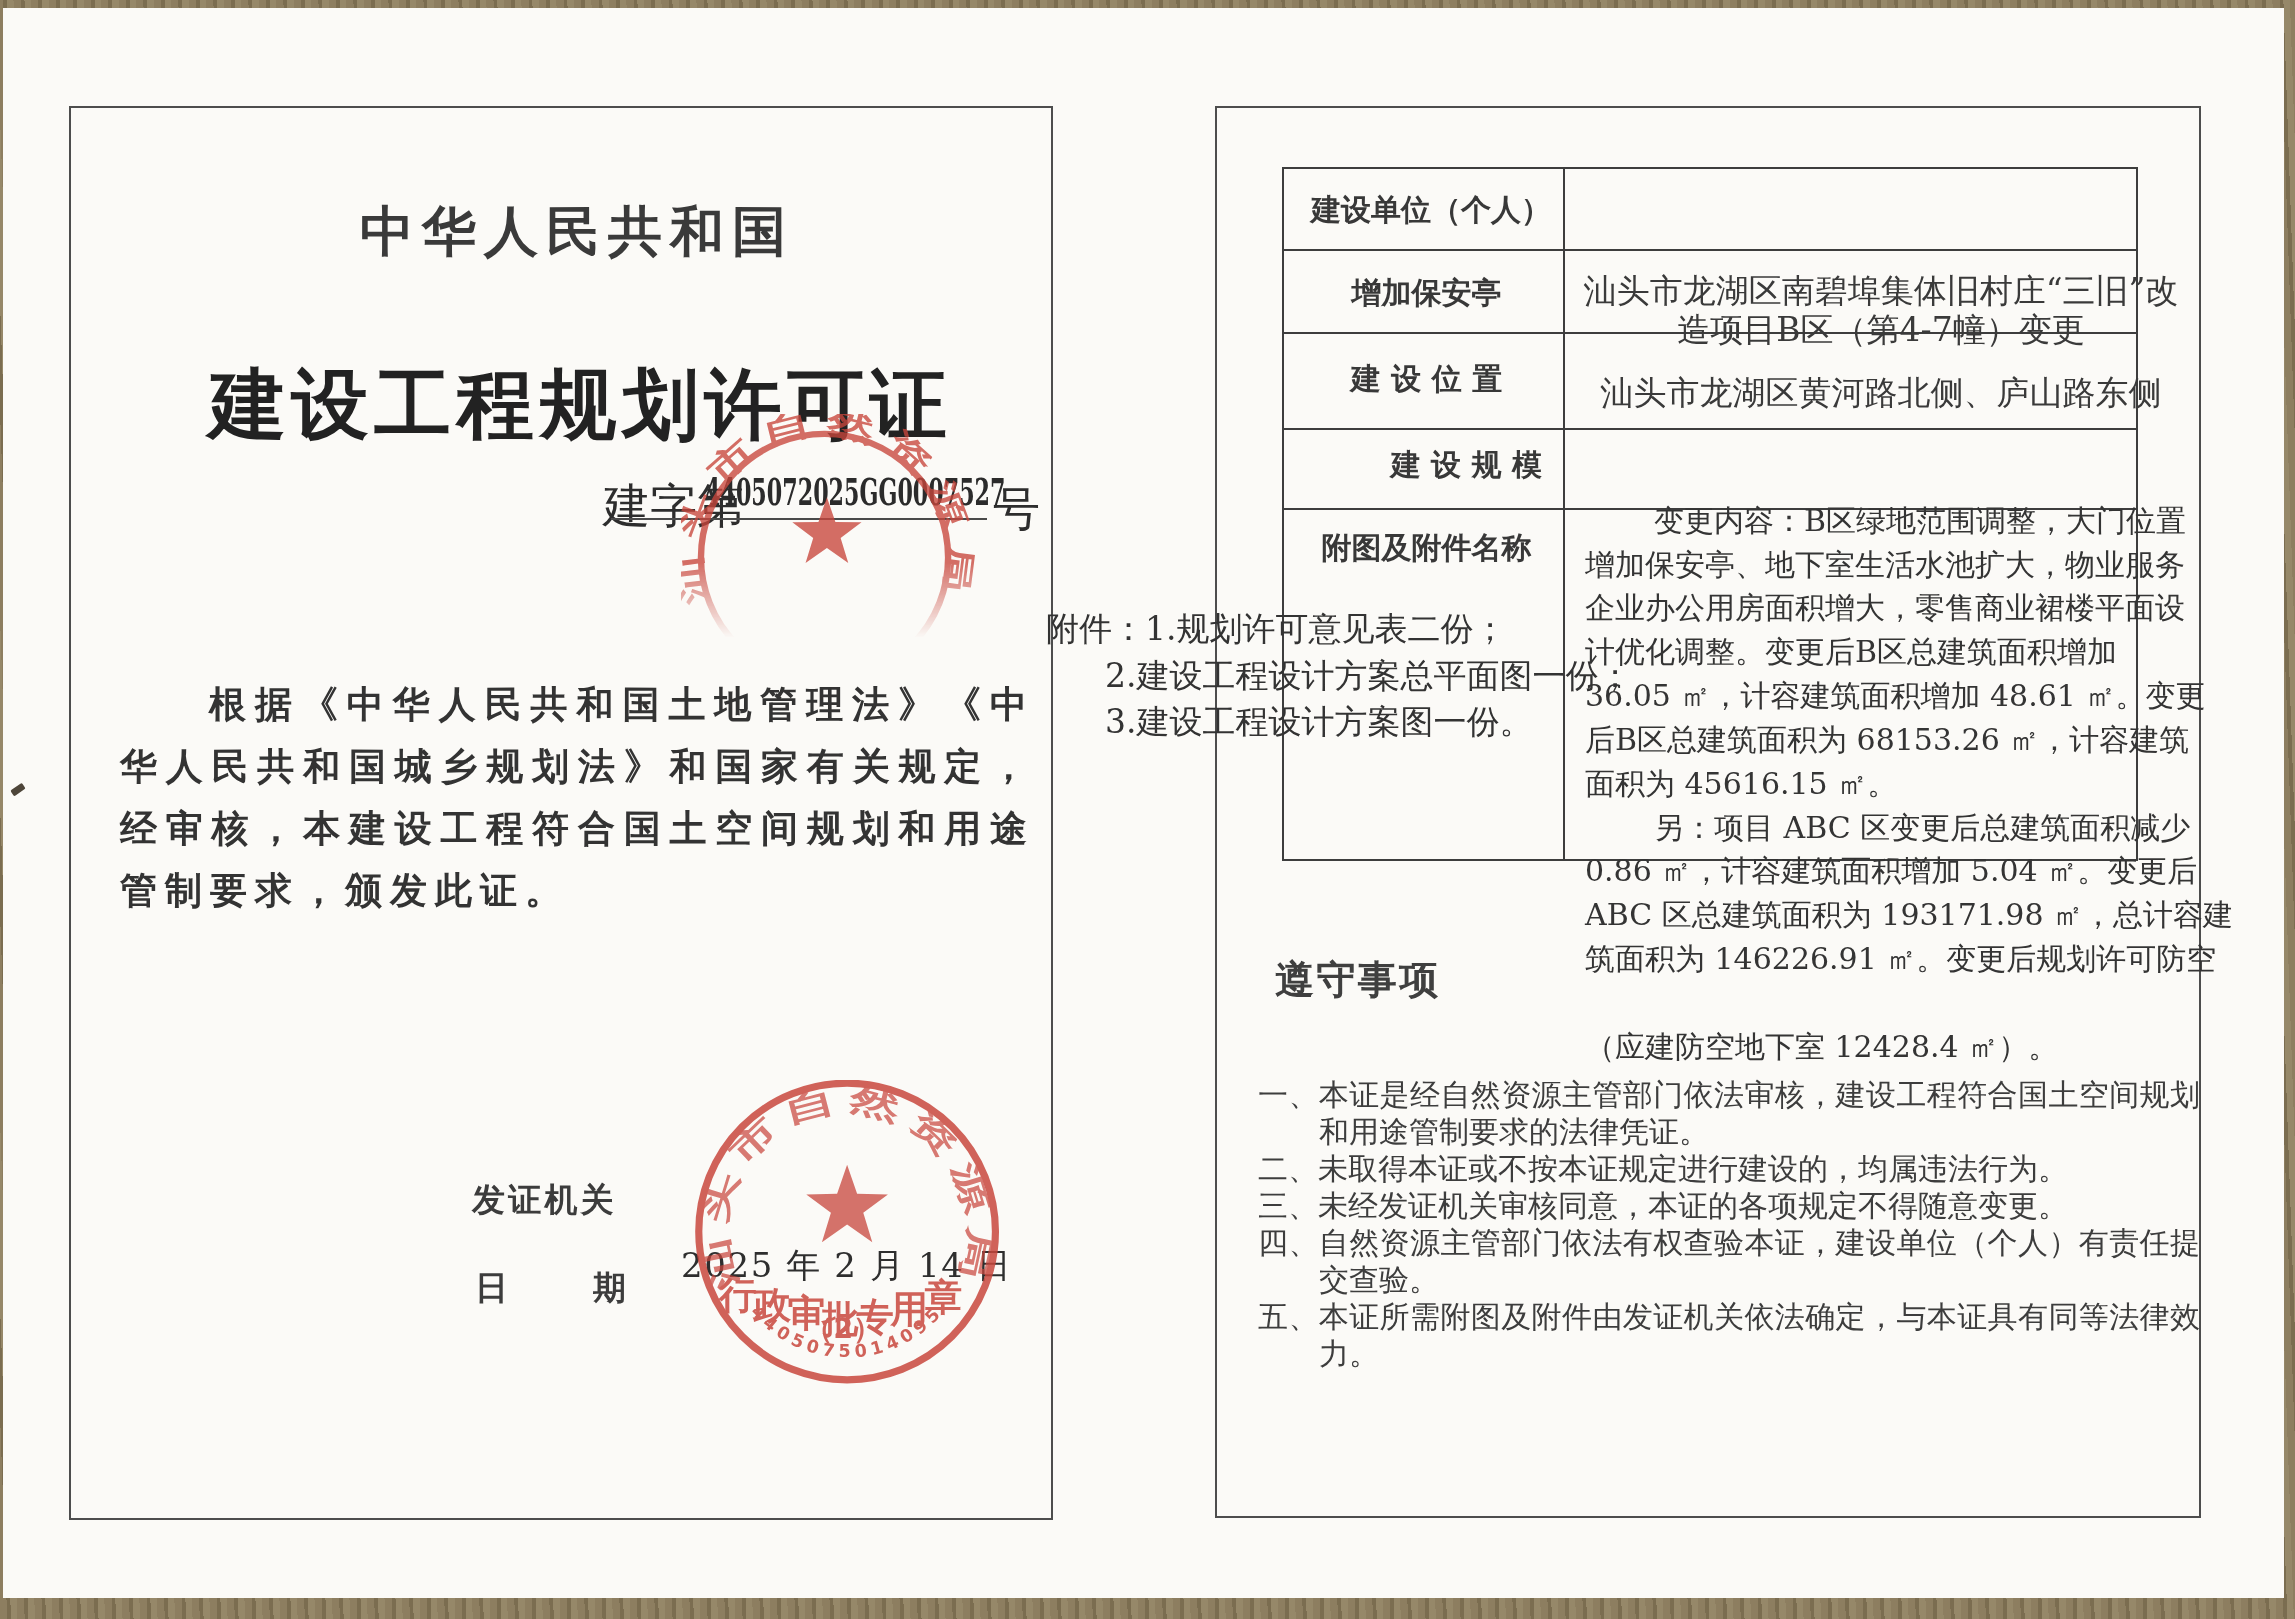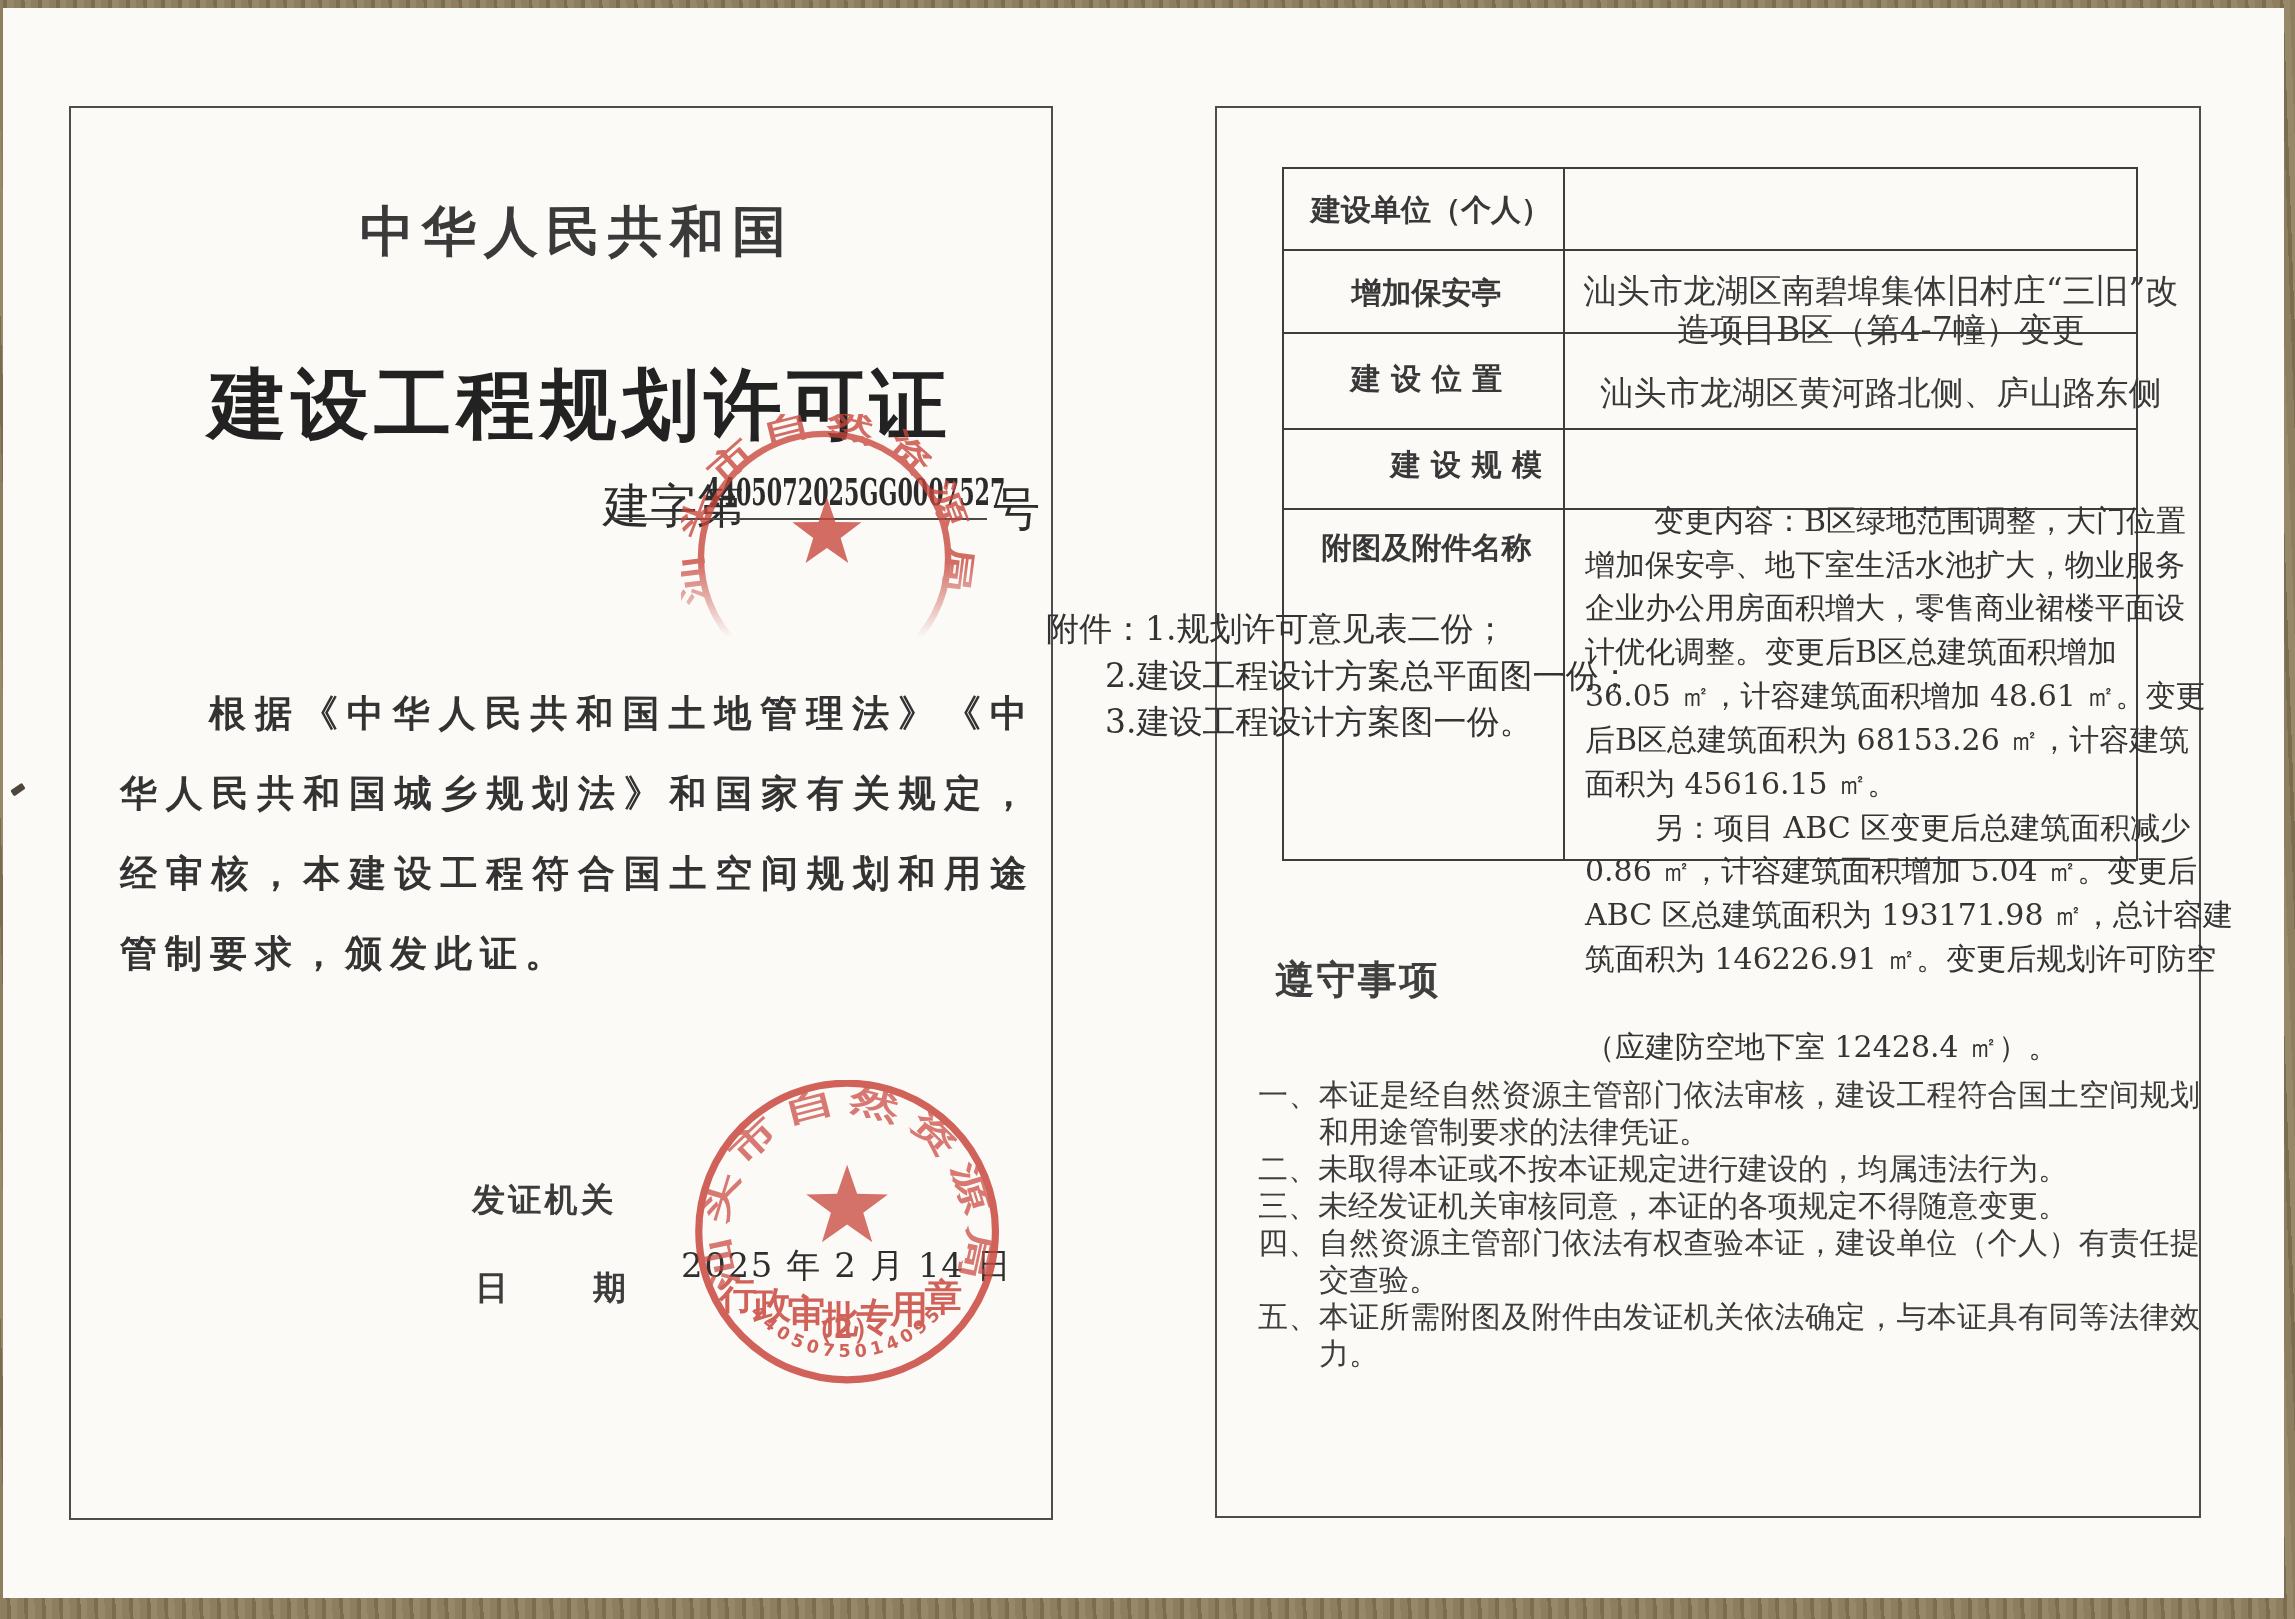--- a/index.html
+++ b/index.html
@@ -10,21 +10,21 @@
   .abs{position:absolute;}
   .frame{position:absolute;border:2.4px solid #4d4d4d;background:transparent;}
   .hline{position:absolute;height:2.4px;background:#3d3d3d;}
   .vline{position:absolute;width:2.4px;background:#3d3d3d;}
   .country{font-size:54px;letter-spacing:8px;font-weight:600;color:#3a3a3a;}
   .certtitle{font-size:77px;letter-spacing:5.6px;font-weight:bold;color:#222;}
   .certno-prefix,.certno-suffix{font-size:47px;color:#2d2d2d;font-family:"DejaVu Serif",serif;}
   .certno-number{font-size:37px;font-weight:bold;color:#2b2b2b;font-family:"DejaVu Serif",serif;
                  transform:scaleX(0.6);transform-origin:left bottom;white-space:nowrap;}
   .underline{position:absolute;height:2.4px;background:#4a4a4a;}
-  .bodytext{font-size:37px;line-height:80px;letter-spacing:8px;color:#333;font-weight:600;
+  .bodytext{font-size:37px;line-height:62px;letter-spacing:8px;color:#333;font-weight:600;
             text-indent:89px;text-align:justify;}
   .issuer{font-size:33px;letter-spacing:3.2px;font-weight:600;color:#3c3c3c;}
   .datelabel{display:flex;justify-content:space-between;font-size:33px;font-weight:600;color:#3c3c3c;}
   .dateval{font-size:34px;letter-spacing:1.6px;color:#2e2e2e;font-family:"DejaVu Serif",serif;white-space:nowrap;}
   .tlabel{font-size:30px;font-weight:600;color:#383838;text-align:center;white-space:nowrap;}
   .tvalue{font-size:33px;color:#3a3a3a;text-align:center;line-height:39px;white-space:pre-line;
           font-family:"DejaVu Serif",serif;}
   .scline{position:absolute;left:1585px;width:630px;height:44px;font-size:30px;color:#343434;
           font-family:"DejaVu Serif",serif;white-space:nowrap;margin-top:40px;}
   .scline.ind{padding-left:69px;}

